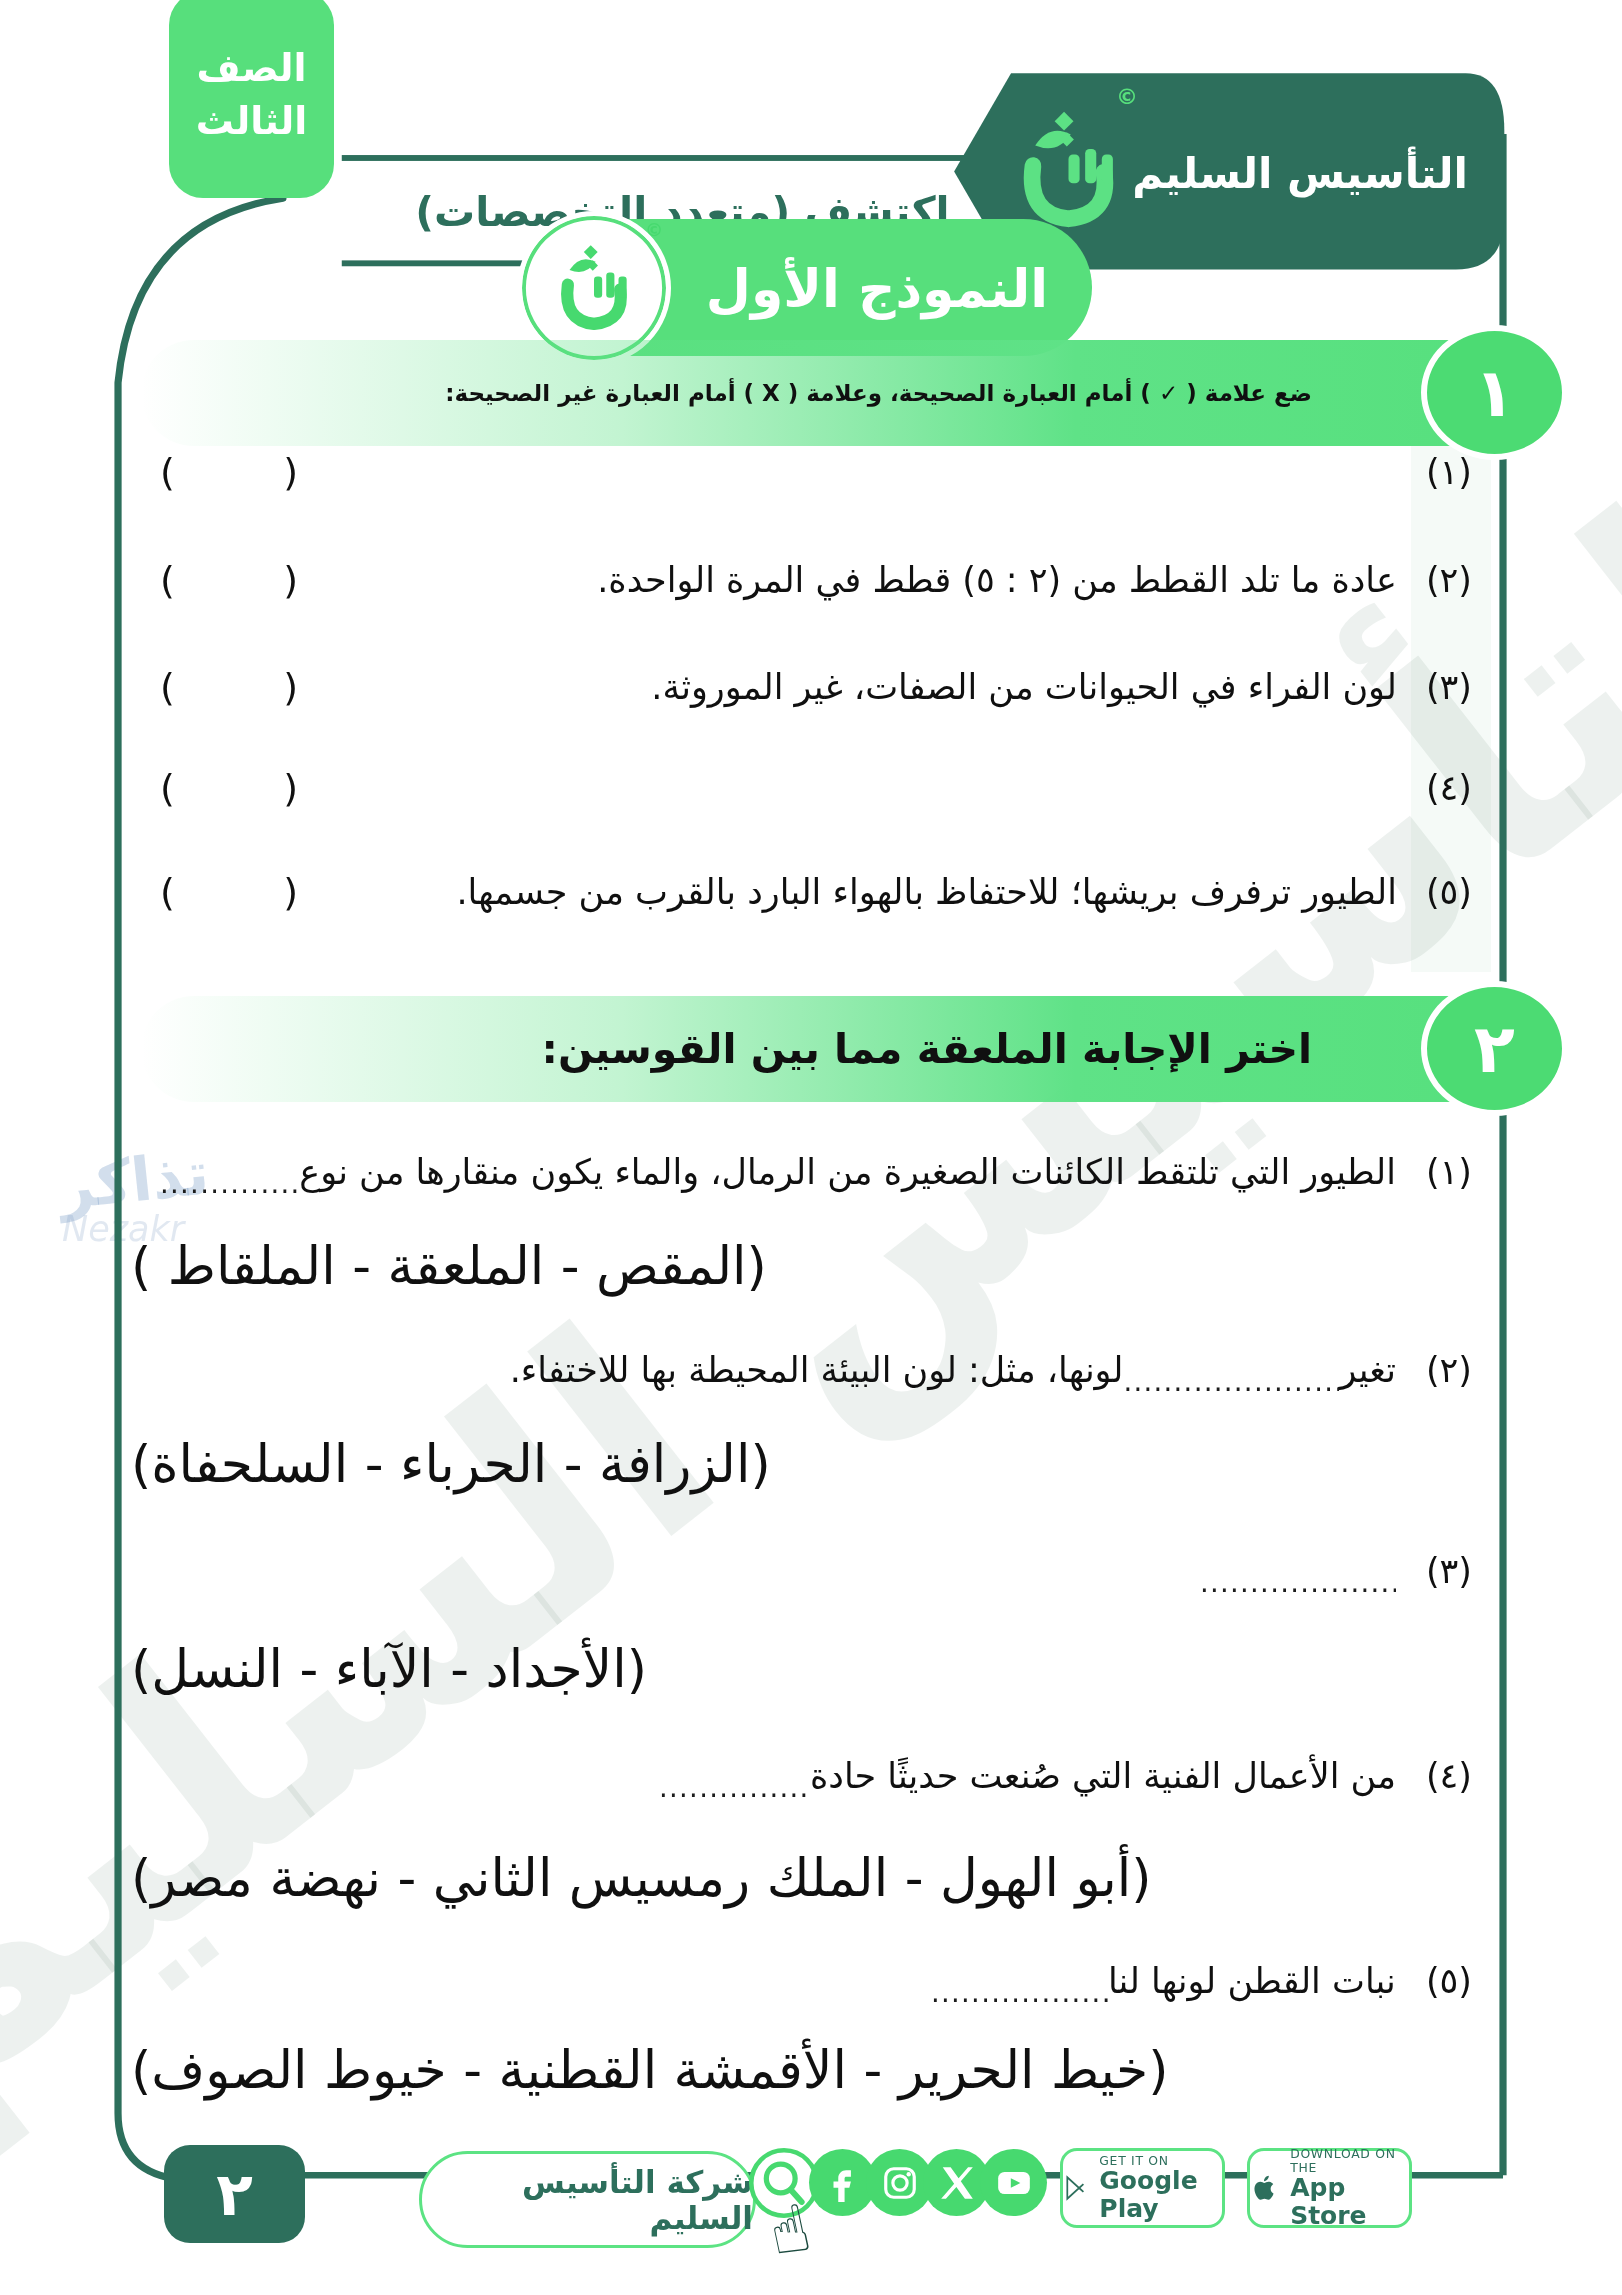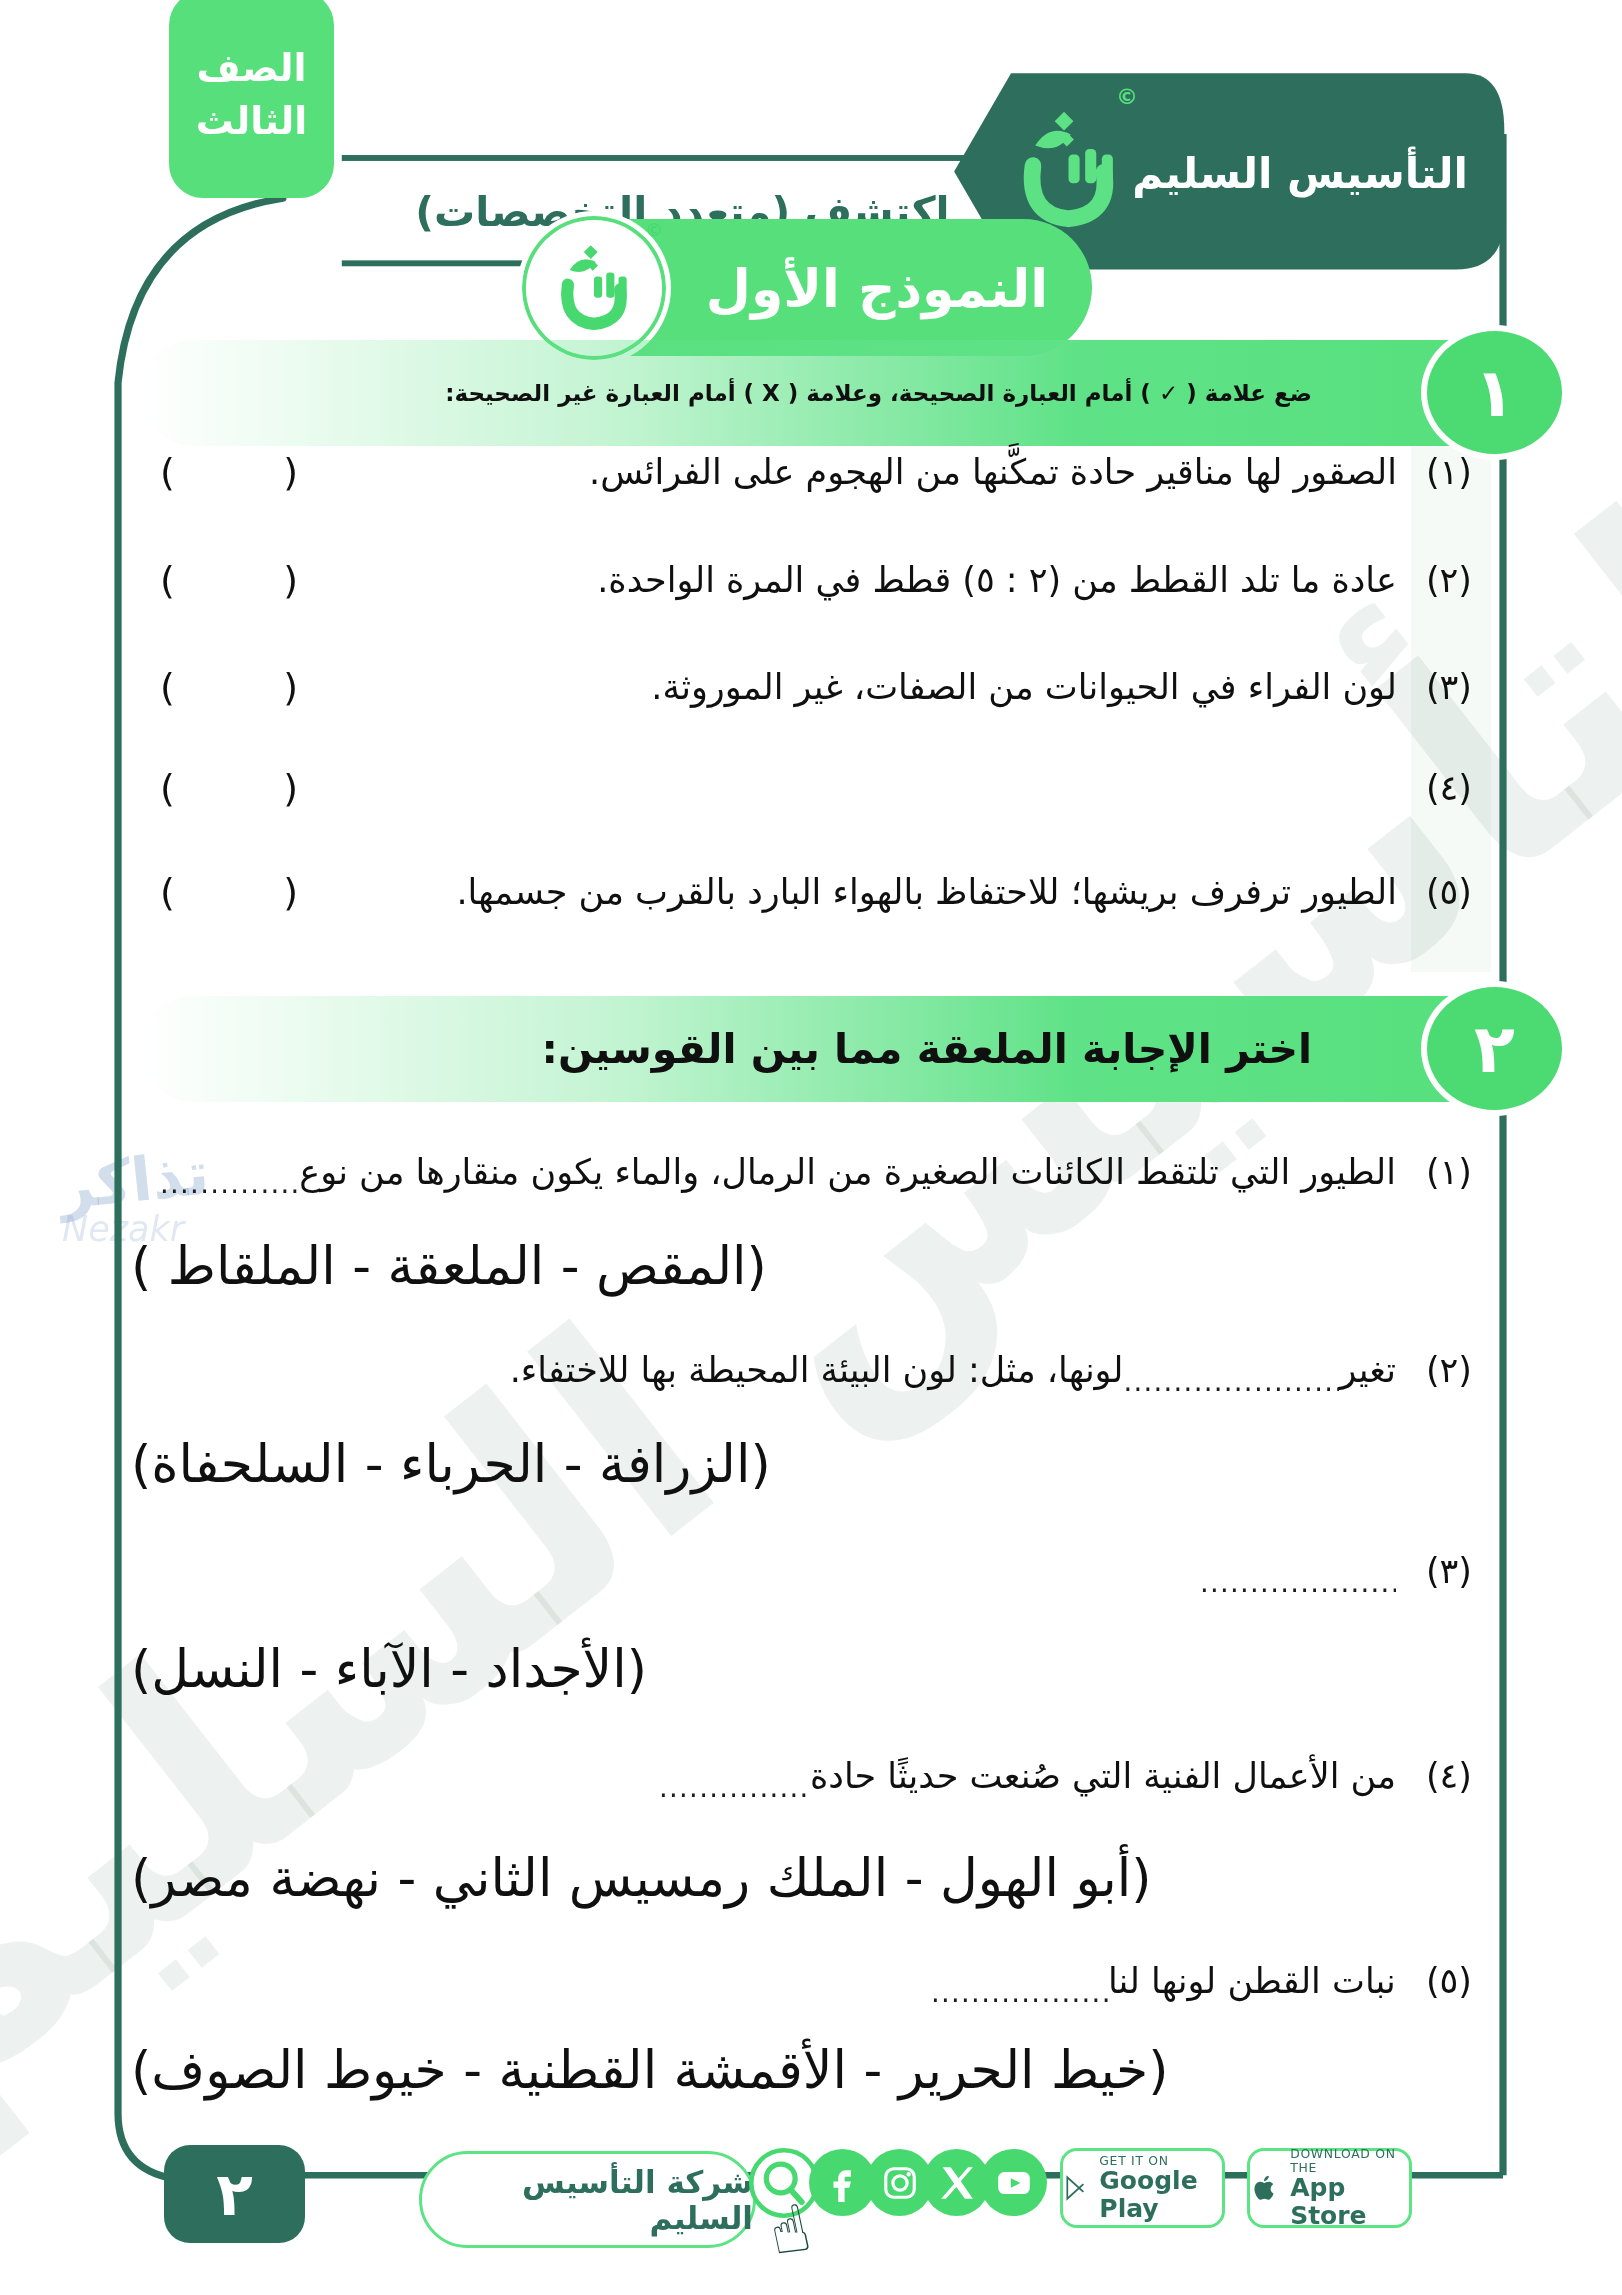--- a/index.html
+++ b/index.html
@@ -231,21 +231,20 @@
 
 <div class="abs qbar q1">
   <span>ضع علامة ( ✓ ) أمام العبارة الصحيحة، وعلامة ( X ) أمام العبارة غير الصحيحة:</span>
 </div>
 <div class="abs num-circle n1">
   <span>١</span>
 </div>
 
 <div class="abs q1-row" style="top:435px;">
   <span class="q1-num">(١)</span>
-  <span class="q1-text">الصقور لها مناقير حادة تمكَّنها من الهجوم على الفرائس.</span>
   <span class="q1-spacer"></span>
   <span class="brackets">(        )</span>
 </div>
 <div class="abs q1-row" style="top:543px;">
   <span class="q1-num">(٢)</span>
   <span class="q1-text">عادة ما تلد القطط من (٢ : ٥) قطط في المرة الواحدة.</span>
   <span class="q1-spacer"></span>
   <span class="brackets">(        )</span>
 </div>
 <div class="abs q1-row" style="top:650px;">

